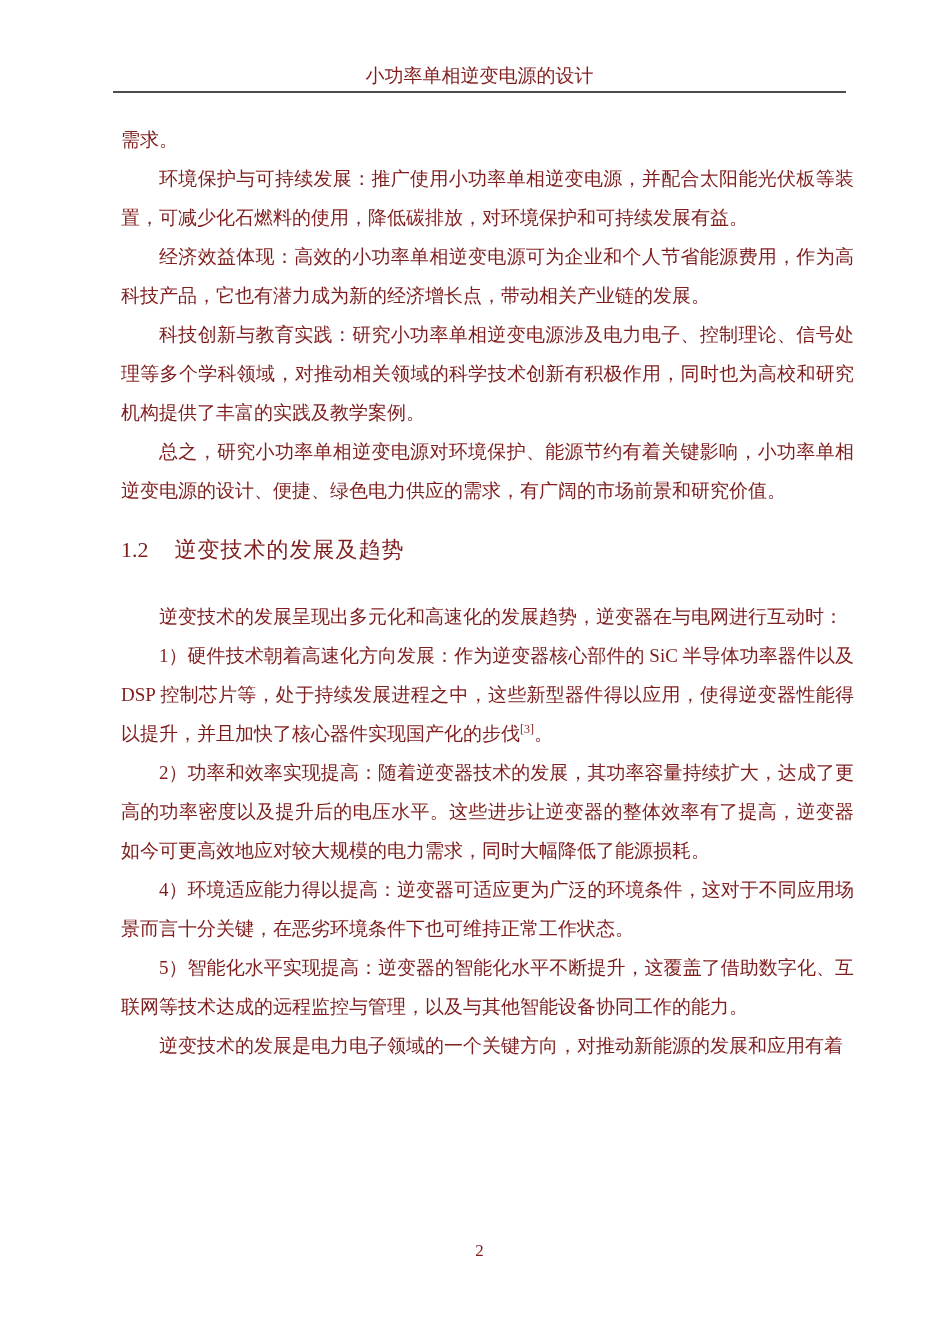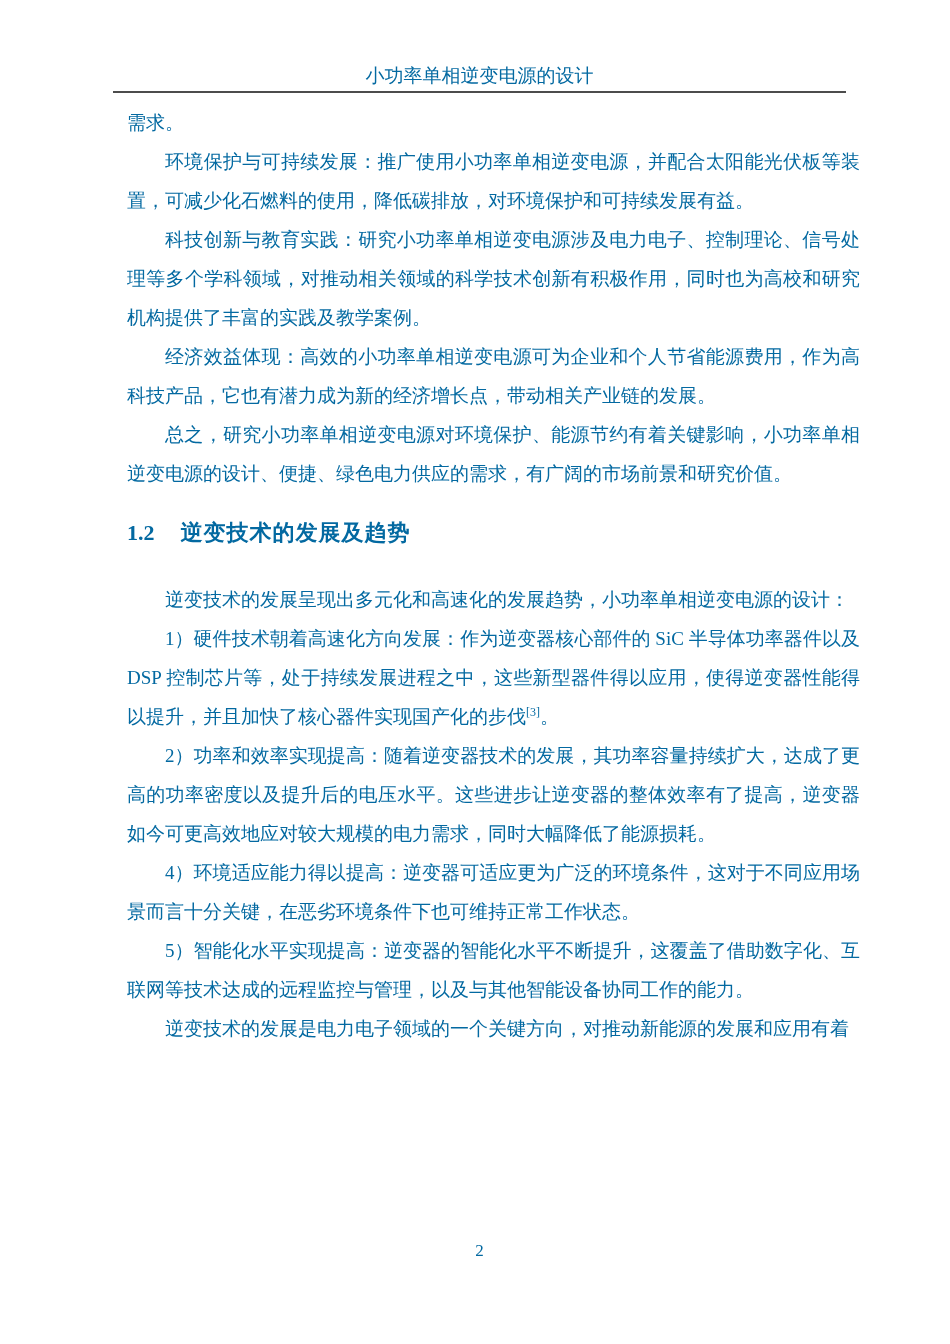--- a/index.html
+++ b/index.html
@@ -5,58 +5,58 @@
   html, body {
     margin: 0;
     padding: 0;
     background: #ffffff;
   }
   .page {
     position: relative;
     width: 950px;
     height: 1344px;
     background: #ffffff;
-    color: #0369a1;
+    color: #7f1d1d;
     font-family: "Liberation Serif", "DejaVu Serif", serif;
     overflow: hidden;
   }
   .page-header {
     position: absolute;
     top: 63px;
     left: 113px;
     width: 733px;
     text-align: center;
     font-size: 19px;
     line-height: 25px;
     padding-bottom: 3px;
     border-bottom: 2px solid #4c4c4c;
   }
   .doc-body {
     position: absolute;
     top: 93px;
-    left: 127px;
+    left: 121px;
     width: 733px;
-    padding-top: 10px;
+    padding-top: 27px;
     font-size: 19px;
     line-height: 39px;
     text-align: justify;
     text-justify: inter-ideograph;
   }
   .doc-body p {
     margin: 0;
     text-indent: 2em;
   }
   .doc-body p.no-indent {
     text-indent: 0;
   }
   .section-heading {
     margin: 18px 0 25px 0;
     font-size: 22px;
     line-height: 44px;
-    font-weight: bold;
+    font-weight: normal;
     text-align: left;
     text-indent: 0;
   }
   .section-heading .hnum {
     font-family: "Liberation Serif", "DejaVu Serif", serif;
     margin-right: 26px;
   }
   .section-heading .htext {
     font-family: "Liberation Sans", "DejaVu Sans", sans-serif;
     letter-spacing: 1px;
@@ -83,29 +83,29 @@
 
 <div class="page">
 
   <div class="page-header">
     <div>小功率单相逆变电源的设计</div>
   </div>
 
   <div class="doc-body">
     <p class="no-indent">需求。</p>
     <p>环境保护与可持续发展：推广使用小功率单相逆变电源，并配合太阳能光伏板等装置，可减少化石燃料的使用，降低碳排放，对环境保护和可持续发展有益。</p>
+    <p>经济效益体现：高效的小功率单相逆变电源可为企业和个人节省能源费用，作为高科技产品，它也有潜力成为新的经济增长点，带动相关产业链的发展。</p>
     <p>科技创新与教育实践：研究小功率单相逆变电源涉及电力电子、控制理论、信号处理等多个学科领域，对推动相关领域的科学技术创新有积极作用，同时也为高校和研究机构提供了丰富的实践及教学案例。</p>
-    <p>经济效益体现：高效的小功率单相逆变电源可为企业和个人节省能源费用，作为高科技产品，它也有潜力成为新的经济增长点，带动相关产业链的发展。</p>
     <p>总之，研究小功率单相逆变电源对环境保护、能源节约有着关键影响，小功率单相逆变电源的设计、便捷、绿色电力供应的需求，有广阔的市场前景和研究价值。</p>
 
     <h2 class="section-heading">
       <span class="hnum">1.2</span><span class="htext">逆变技术的发展及趋势</span>
     </h2>
 
-    <p>逆变技术的发展呈现出多元化和高速化的发展趋势，小功率单相逆变电源的设计：</p>
+    <p>逆变技术的发展呈现出多元化和高速化的发展趋势，逆变器在与电网进行互动时：</p>
     <p><span>1）硬件技术朝着高速化方向发展：作为逆变器核心部件的 SiC 半导体功率器件以及 DSP 控制芯片等，处于持续发展进程之中，这些新型器件得以应用，使得逆变器性能得以提升，并且加快了核心器件实现国产化的步伐</span><sup class="cite">[3]</sup><span>。</span></p>
     <p>2）功率和效率实现提高：随着逆变器技术的发展，其功率容量持续扩大，达成了更高的功率密度以及提升后的电压水平。这些进步让逆变器的整体效率有了提高，逆变器如今可更高效地应对较大规模的电力需求，同时大幅降低了能源损耗。</p>
     <p>4）环境适应能力得以提高：逆变器可适应更为广泛的环境条件，这对于不同应用场景而言十分关键，在恶劣环境条件下也可维持正常工作状态。</p>
     <p>5）智能化水平实现提高：逆变器的智能化水平不断提升，这覆盖了借助数字化、互联网等技术达成的远程监控与管理，以及与其他智能设备协同工作的能力。</p>
     <p>逆变技术的发展是电力电子领域的一个关键方向，对推动新能源的发展和应用有着</p>
   </div>
 
   <div class="page-footer">
     <span>2</span>
   </div>

